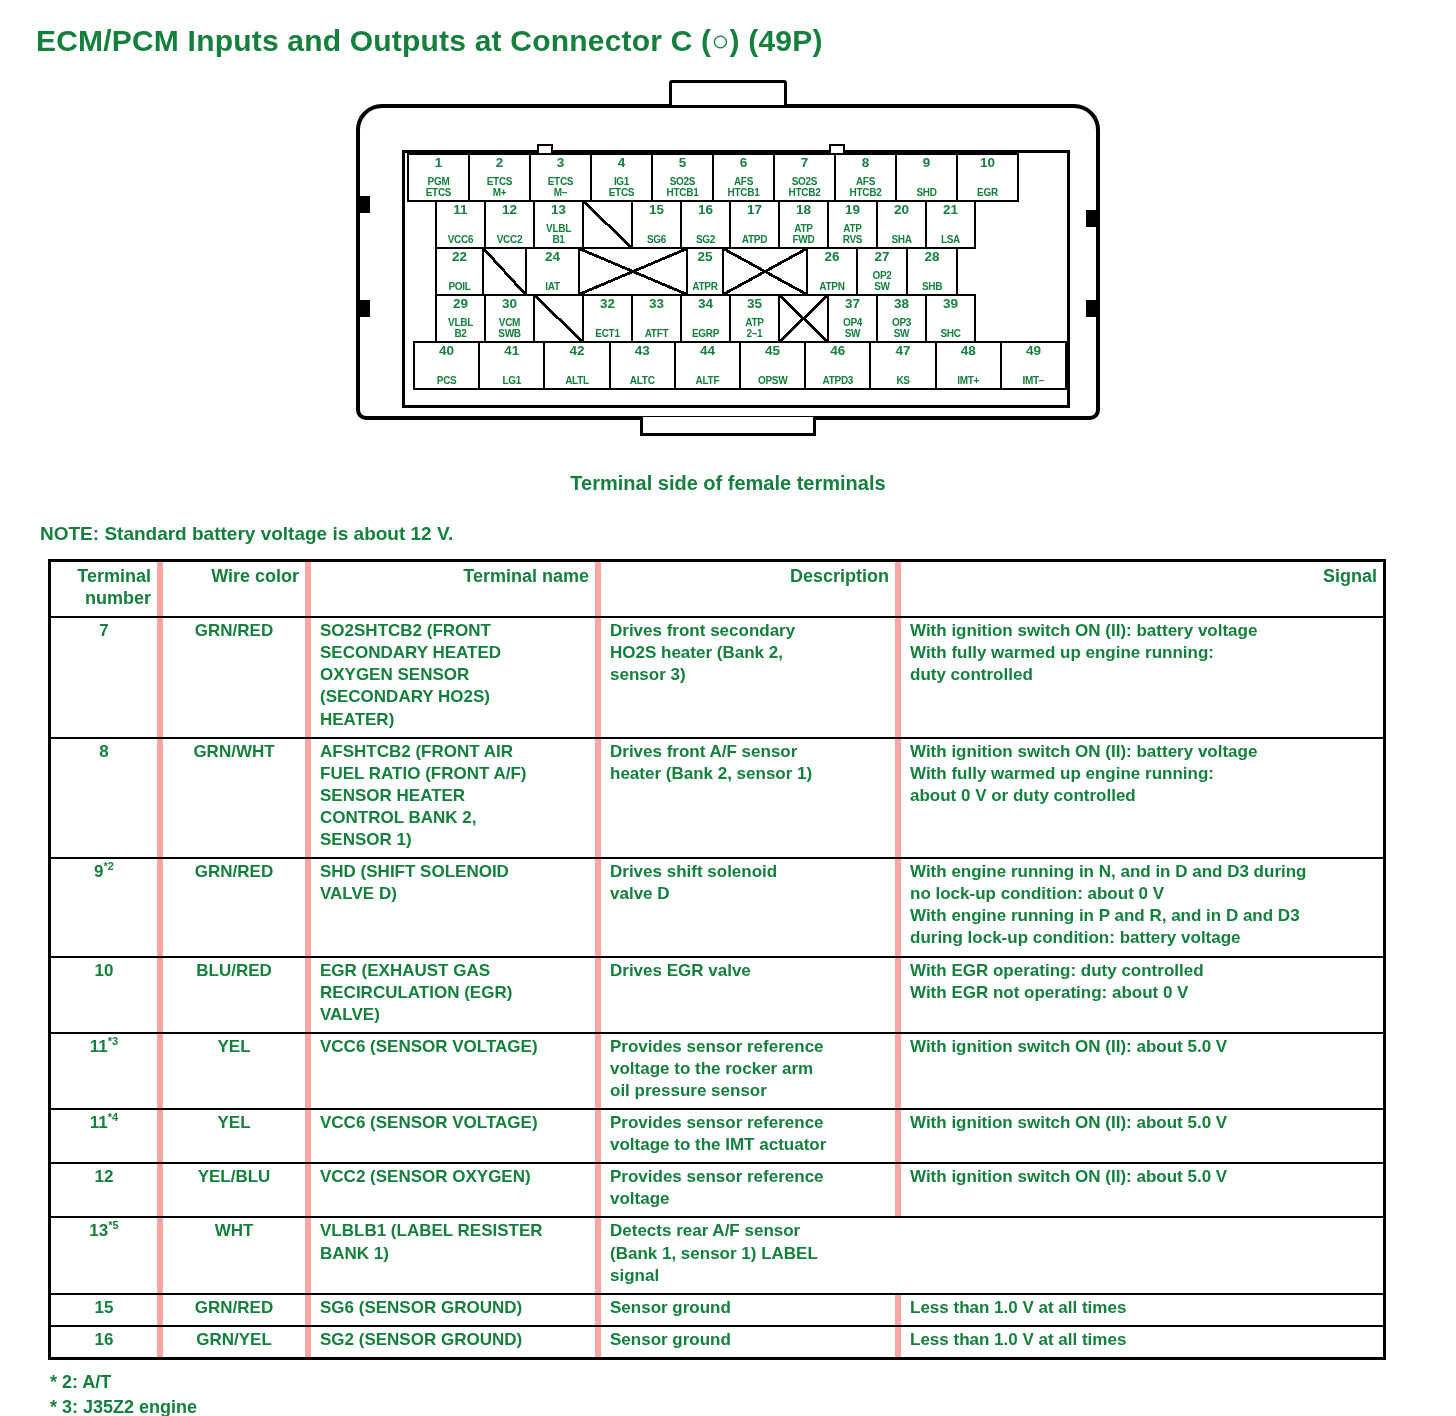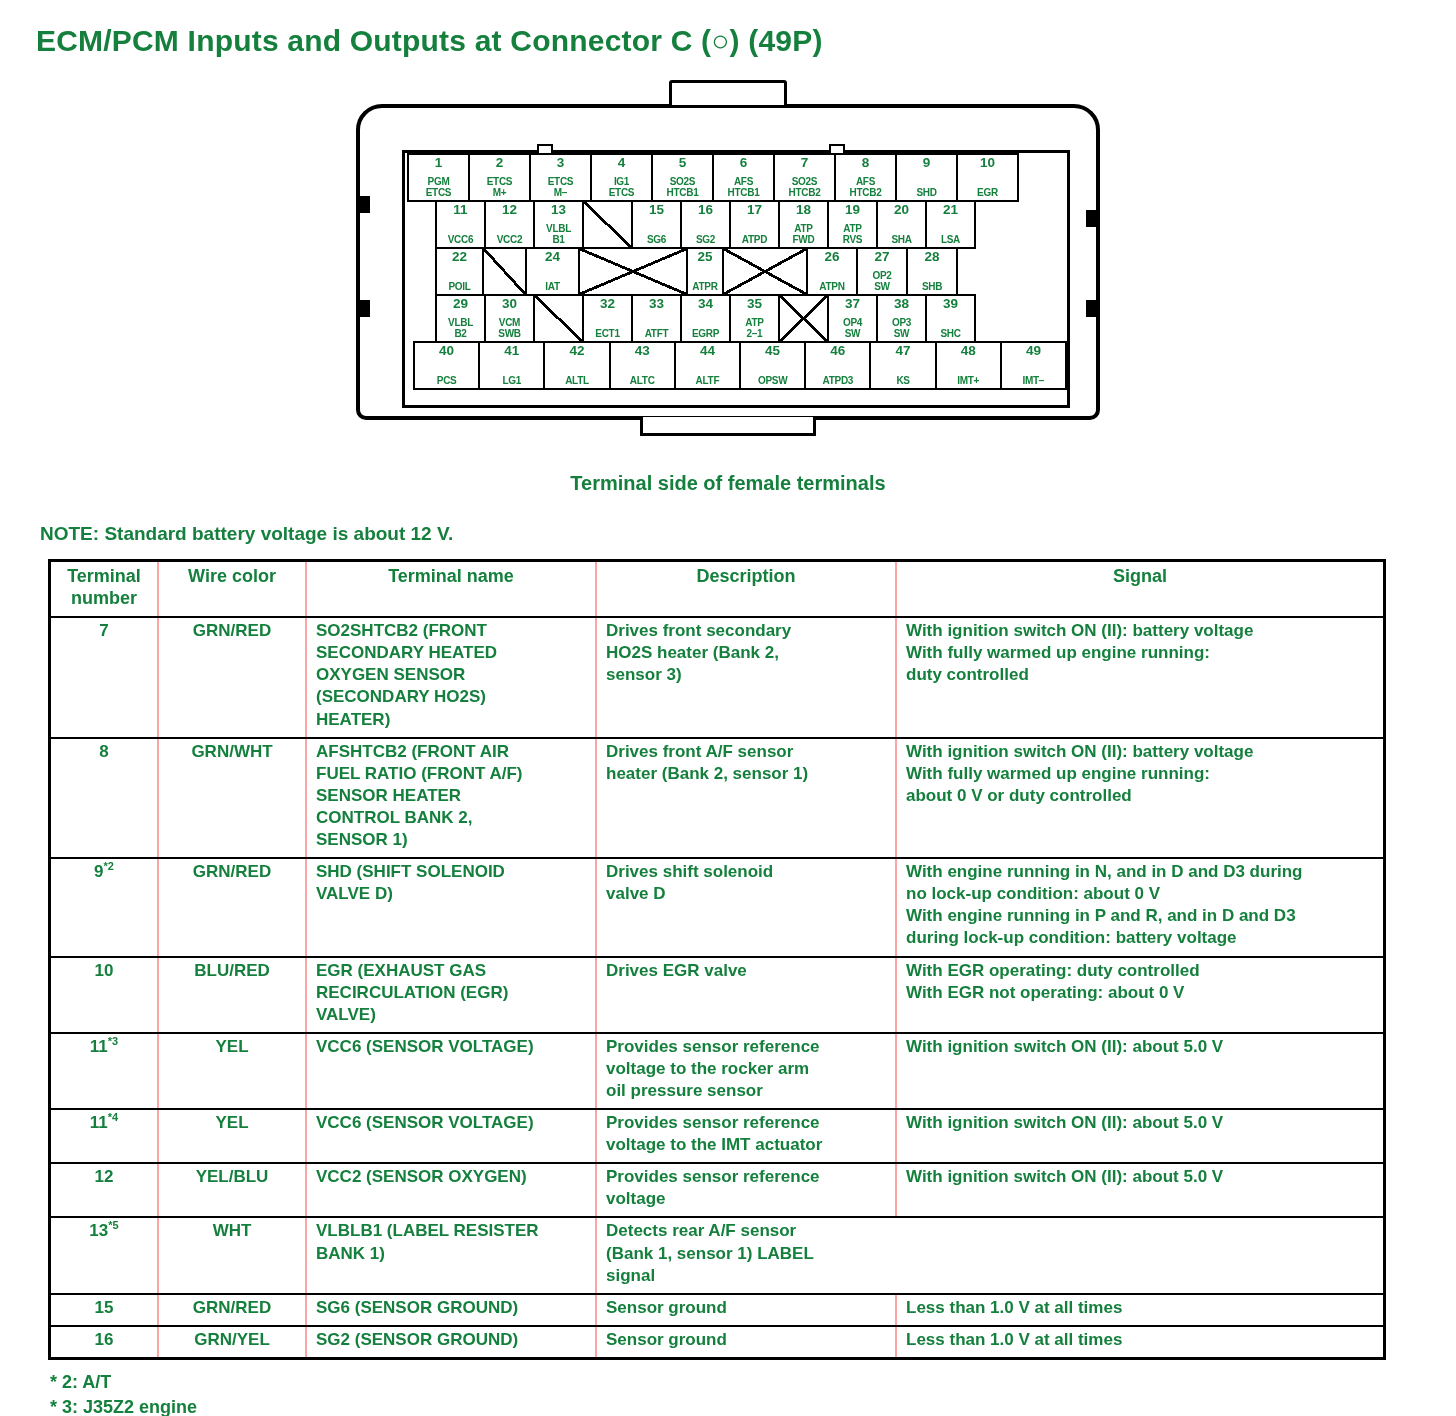--- a/index.html
+++ b/index.html
@@ -37,22 +37,22 @@
       linear-gradient(to top right,transparent calc(50% - 1.4px),#000 calc(50% - 1.4px),#000 calc(50% + 1.4px),transparent calc(50% + 1.4px)),
       linear-gradient(to bottom right,transparent calc(50% - 1.4px),#000 calc(50% - 1.4px),#000 calc(50% + 1.4px),transparent calc(50% + 1.4px));}
   .conn-bottom-tab{width:170px;height:16px;border:3px solid #000;border-top:none;margin:-3px auto 0;background:#fff;position:relative;z-index:2;}
   .caption{text-align:center;font-size:20px;margin-top:36px;}
 
   
   .note{font-size:19px;margin:28px 0 0 40px;}
   .tbl{margin:14px 0 0 48px;width:1338px;border:3px solid #000;box-sizing:border-box;background:#fff;}
   .tr{display:grid;grid-template-columns:106px 148px 290px 300px 1fr;}
   .tbody .tr{border-top:2px solid #000;}
-  .th{padding:4px 6px 7px;font-size:18px;text-align:center;line-height:1.2;}
-  .th + .th,.td + .td{border-left:2px solid #fca5a5;}
+  .th{padding:4px 6px 7px;font-size:18px;text-align:right;line-height:1.2;}
+  .th + .th,.td + .td{border-left:6px solid #fca5a5;}
   .td{padding:2px 9px 6px;font-size:17px;line-height:1.3;white-space:pre-line;}
   .c-num,.c-wire{text-align:center;}
   sup.fnref{font-size:11px;vertical-align:super;line-height:0;}
   .footnotes{margin:10px 0 0 50px;font-size:18px;line-height:1.42;}
 </style>
 </head>
 <body>
 
 <div class="page">
 

